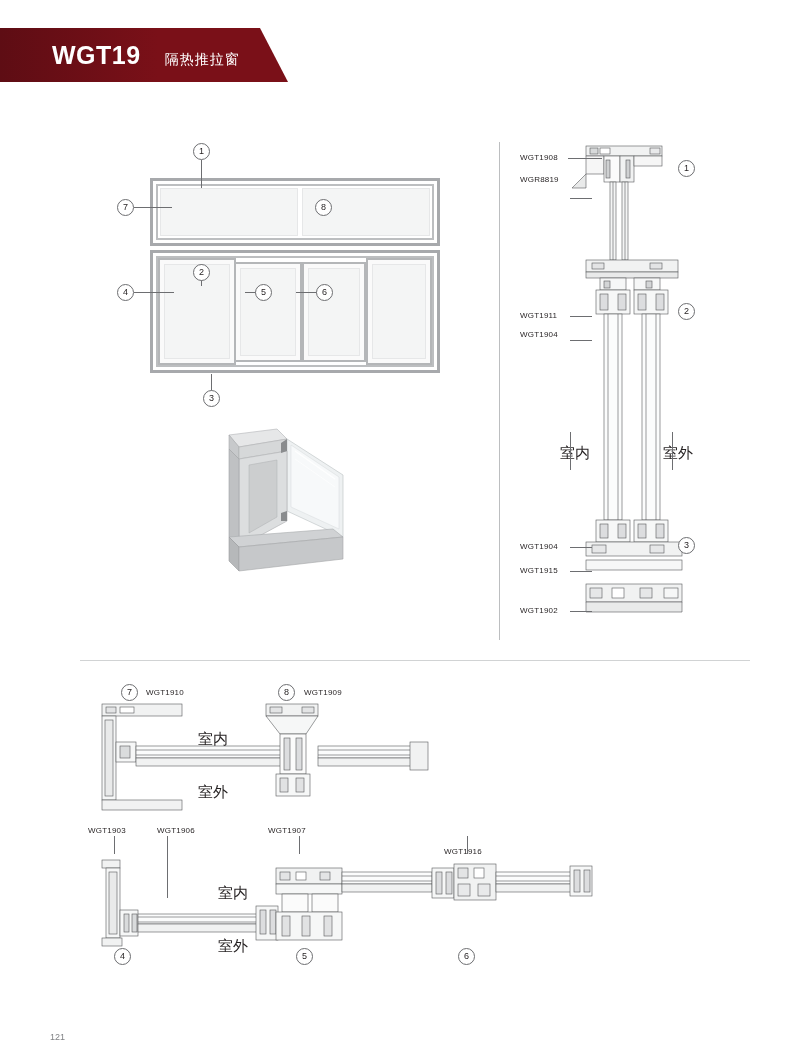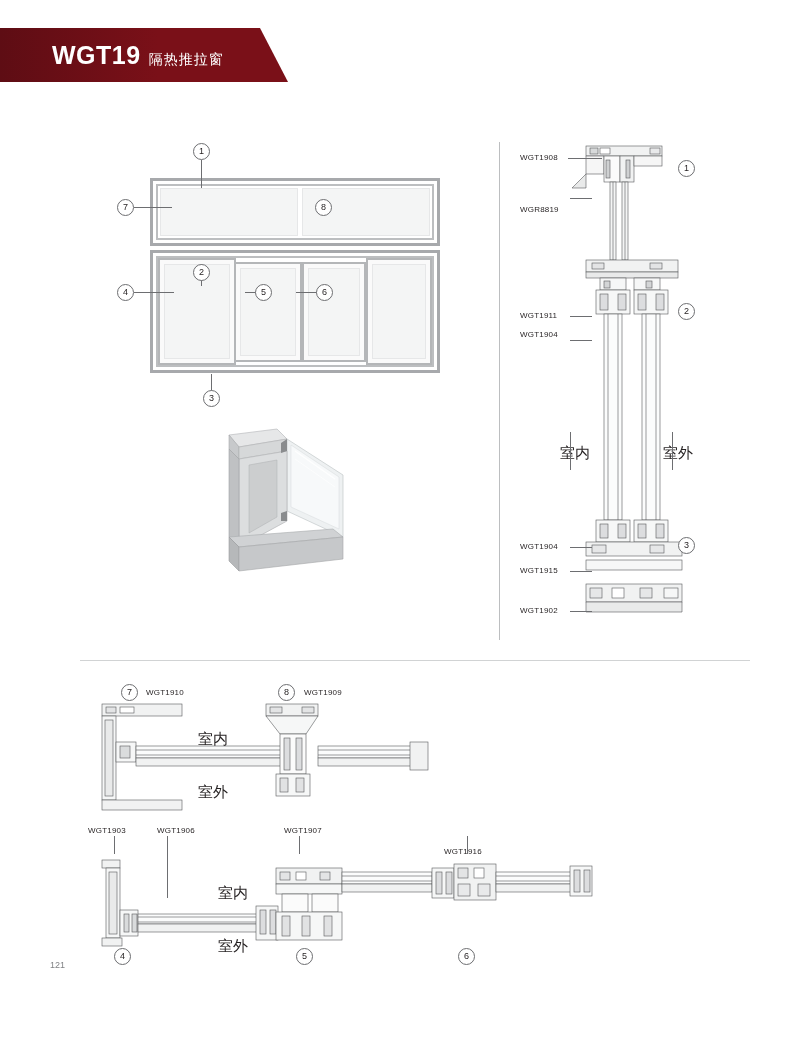--- a/index.html
+++ b/index.html
@@ -36,21 +36,21 @@
   }
   .header-code {
     color: #ffffff;
     font-size: 25px;
     font-weight: bold;
     letter-spacing: 0.5px;
   }
   .header-name {
     color: #ffffff;
     font-size: 14px;
-    margin-left: 8px;
+    margin-left: 24px;
     letter-spacing: 1px;
   }
 
   
   .callout {
     position: absolute;
     width: 17px;
     height: 17px;
     border: 1px solid #6d6e71;
     border-radius: 50%;
@@ -146,21 +146,21 @@
     position: absolute;
     left: 80px;
     top: 660px;
     width: 680px;
     height: 320px;
   }
 
   .page-number {
     position: absolute;
     left: 50px;
-    top: 960px;
+    top: 1032px;
     font-size: 9px;
     color: #808285;
   }
 
   svg { display: block; }
 </style>
 </head>
 <body>
 
 <div class="header-banner">
@@ -308,21 +308,21 @@
       <rect x="140" y="448" width="12" height="10" fill="#e6e7e8"></rect>
       <rect x="164" y="448" width="14" height="10" fill="#f6f7f7"></rect>
       <path d="M86 462 L86 472 L182 472 L182 462 Z" fill="#e9eaea"></path>
     </g>
   </svg>
 </div>
 
 <div class="lbl" style="left:520px; top:153px;">WGT1908</div>
 <div class="leader leader-h" style="left:568px; top:158px; width:34px;"></div>
 
-<div class="lbl" style="left:520px; top:205px;">WGR8819</div>
+<div class="lbl" style="left:520px; top:175px;">WGR8819</div>
 <div class="leader leader-h" style="left:570px; top:198px; width:22px;"></div>
 
 <div class="lbl" style="left:520px; top:311px;">WGT1911</div>
 <div class="leader leader-h" style="left:570px; top:316px; width:22px;"></div>
 
 <div class="lbl" style="left:520px; top:330px;">WGT1904</div>
 <div class="leader leader-h" style="left:570px; top:340px; width:22px;"></div>
 
 <div class="lbl" style="left:520px; top:542px;">WGT1904</div>
 <div class="leader leader-h" style="left:570px; top:547px; width:22px;"></div>
@@ -440,21 +440,21 @@
 <div class="lbl" style="left:146px; top:688px;">WGT1910</div>
 <div class="callout" style="left:278px; top:684px;">8</div>
 <div class="lbl" style="left:304px; top:688px;">WGT1909</div>
 <div class="lbl-cn" style="left:198px; top:730px;">室内</div>
 <div class="lbl-cn" style="left:198px; top:783px;">室外</div>
 
 <div class="lbl" style="left:88px; top:826px;">WGT1903</div>
 <div class="leader leader-v" style="left:114px; top:836px; height:18px;"></div>
 <div class="lbl" style="left:157px; top:826px;">WGT1906</div>
 <div class="leader leader-v" style="left:167px; top:836px; height:62px;"></div>
-<div class="lbl" style="left:284px; top:826px;">WGT1907</div>
+<div class="lbl" style="left:268px; top:826px;">WGT1907</div>
 <div class="leader leader-v" style="left:299px; top:836px; height:18px;"></div>
 <div class="lbl" style="left:444px; top:847px;">WGT1916</div>
 <div class="leader leader-v" style="left:467px; top:836px; height:18px;"></div>
 
 <div class="lbl-cn" style="left:218px; top:884px;">室内</div>
 <div class="lbl-cn" style="left:218px; top:937px;">室外</div>
 
 <div class="callout" style="left:114px; top:948px;">4</div>
 <div class="callout" style="left:296px; top:948px;">5</div>
 <div class="callout" style="left:458px; top:948px;">6</div>

